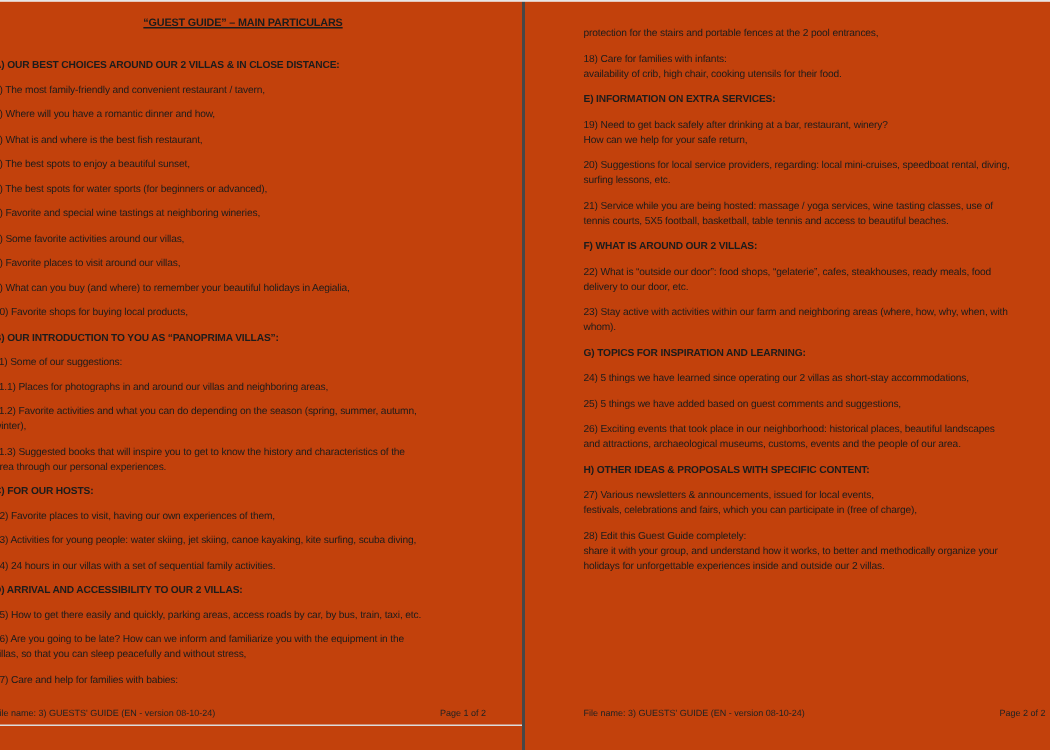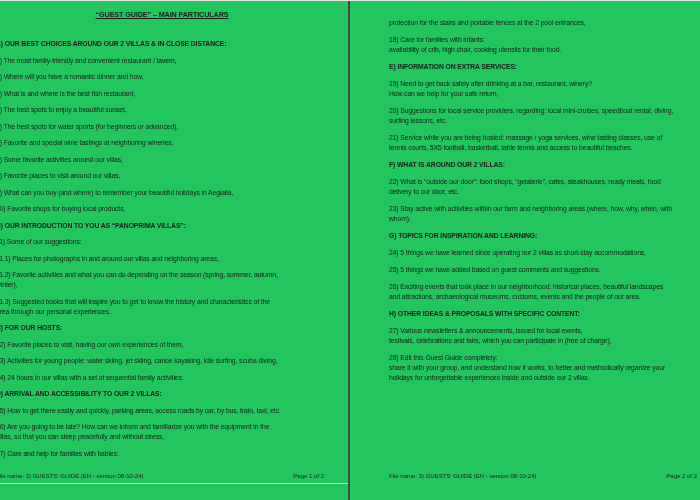--- a/index.html
+++ b/index.html
@@ -15,21 +15,21 @@
     width: 700px;
     height: 500px;
     background: #ffffff;
     border-top: 1px solid #e6e6e6;
     overflow: hidden;
   }
   .page {
     position: absolute;
     top: 0;
     height: 500px;
-    background: #22c55e;
+    background: #c2410c;
     overflow: hidden;
     font-size: 6.8px;
     line-height: 10px;
     letter-spacing: -0.1px;
   }
   .page1 { left: 0; width: 348px; }
   .page2 { left: 350px; width: 350px; }
   .divider {
     position: absolute;
     left: 348px;

